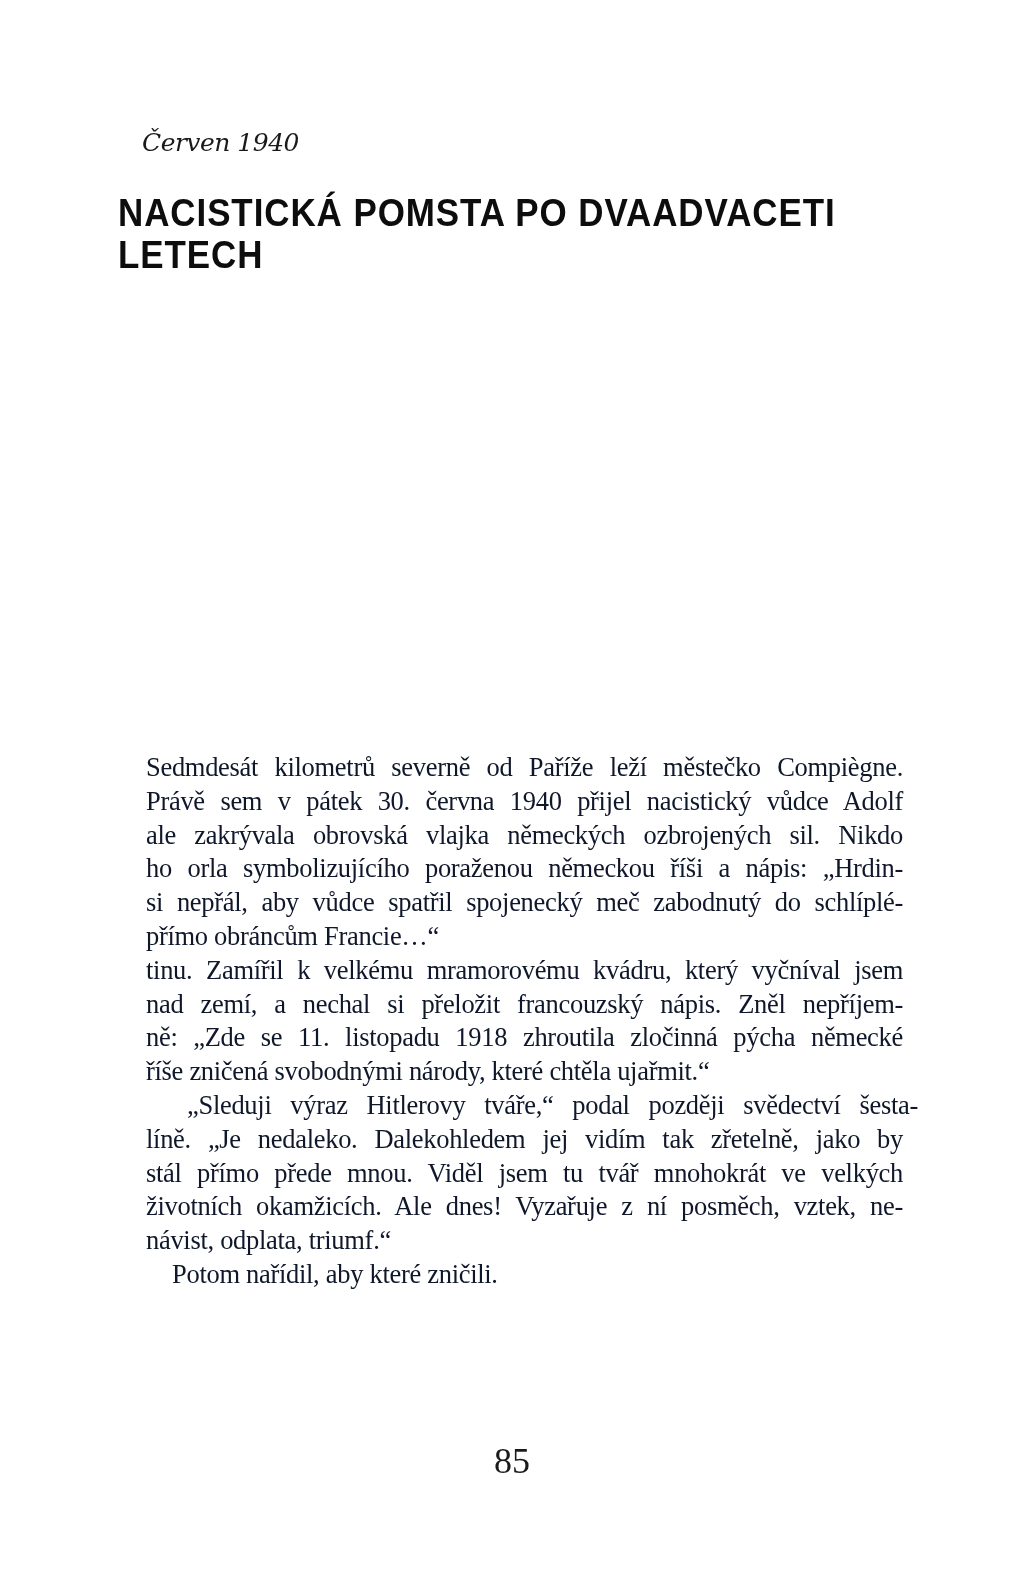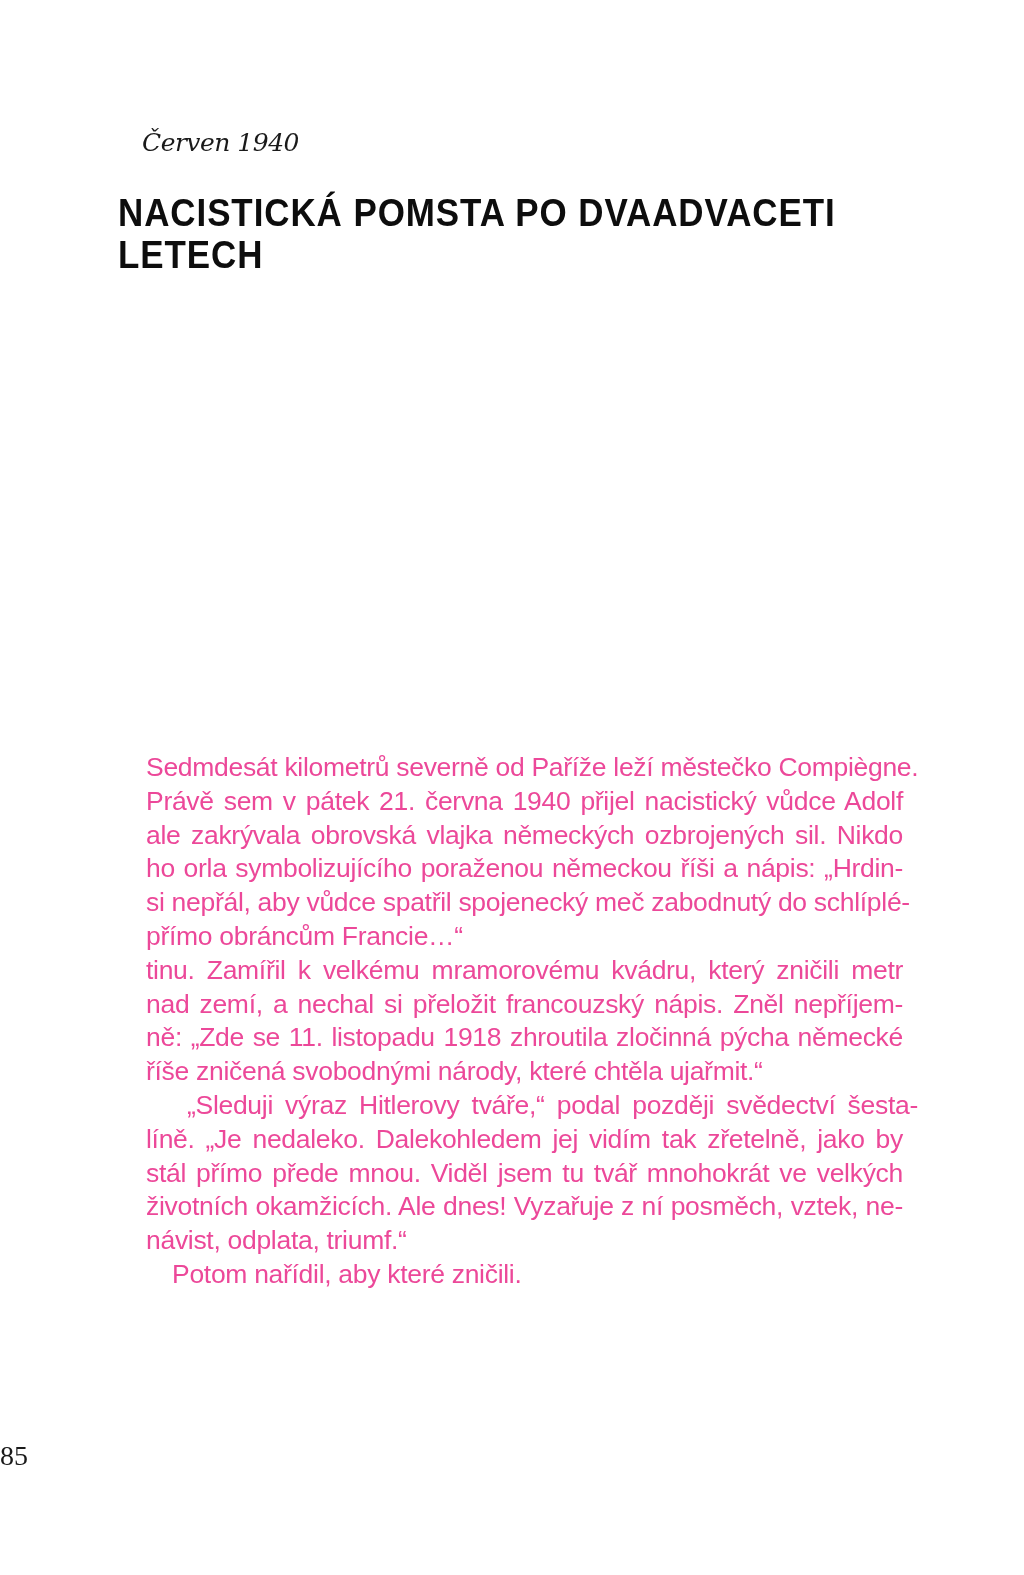--- a/index.html
+++ b/index.html
@@ -11,50 +11,50 @@
     }
     .title {
       position: absolute; left: 118px; top: 192px; width: 760px;
       font-family: "Liberation Sans", sans-serif; font-weight: bold; font-size: 38px;
       line-height: 42px; letter-spacing: 1px; transform: scaleX(0.92); transform-origin: left top;
       color: #0d0d0d; margin: 0;
     }
     .title .tline { display: block; white-space: nowrap; }
     .body-text {
       position: absolute; left: 146px; top: 751px; width: 757px;
-      font-family: Liberation Sans, sans-serif; font-size: 26.5px; color: #ec4899;
+      font-family: Liberation Serif, serif; font-size: 26.5px; color: #0f172a;
     }
     .line {
       display: block; height: 33.8px; line-height: 33.8px; white-space: nowrap;
       text-align: justify; text-align-last: justify; letter-spacing: -0.3px;
     }
     .line.last { text-align-last: left; }
     .page-number {
-      position: absolute; left: 0; width: 1024px; top: 1440px; 
-      font-family: "Liberation Serif", serif; font-size: 28px; color: #1a1a1a;
+      position: absolute; left: 0; width: 1024px; top: 1440px; text-align: center;
+      font-family: "Liberation Serif", serif; font-size: 36px; color: #1a1a1a;
     }
   </style>
 </head>
 <body>
 
 <div class="dateline">Červen 1940</div>
 
 <h1 class="title">
   <span class="tline">NACISTICKÁ POMSTA PO DVAADVACETI</span>
   <span class="tline">LETECH</span>
 </h1>
 
 <div class="body-text" id="body-text">
     <div class="line">Sedmdesát kilometrů severně od Paříže leží městečko Compiègne.</div>
-    <div class="line">Právě sem v pátek 21. června 1940 přijel nacistický vůdce Adolf</div>
+    <div class="line">Právě sem v pátek 30. června 1940 přijel nacistický vůdce Adolf</div>
     <div class="line">ale zakrývala obrovská vlajka německých ozbrojených sil. Nikdo</div>
     <div class="line">ho orla symbolizujícího poraženou německou říši a nápis: „Hrdin-</div>
     <div class="line">si nepřál, aby vůdce spatřil spojenecký meč zabodnutý do schlíplé-</div>
     <div class="line last">přímo obráncům Francie…“</div>
-    <div class="line">tinu. Zamířil k velkému mramorovému kvádru, který zničili metr</div>
+    <div class="line">tinu. Zamířil k velkému mramorovému kvádru, který vyčníval jsem</div>
     <div class="line">nad zemí, a nechal si přeložit francouzský nápis. Zněl nepříjem-</div>
     <div class="line">ně: „Zde se 11. listopadu 1918 zhroutila zločinná pýcha německé</div>
     <div class="line last">říše zničená svobodnými národy, které chtěla ujařmit.“</div>
     <div class="line" style="margin-left: 0px; padding-left: 0px; text-indent: 0px; position: relative; left: 15px; box-sizing: border-box; width: 100%; border-left: 26px solid transparent;">„Sleduji výraz Hitlerovy tváře,“ podal později svědectví šesta-</div>
     <div class="line">líně. „Je nedaleko. Dalekohledem jej vidím tak zřetelně, jako by</div>
     <div class="line">stál přímo přede mnou. Viděl jsem tu tvář mnohokrát ve velkých</div>
     <div class="line">životních okamžicích. Ale dnes! Vyzařuje z ní posměch, vztek, ne-</div>
     <div class="line last">návist, odplata, triumf.“</div>
     <div class="line last" style="margin-left: 0px; padding-left: 0px; text-indent: 0px; position: relative; left: 0px; box-sizing: border-box; width: 100%; border-left: 26px solid transparent;">Potom nařídil, aby které zničili.</div>
   </div>

